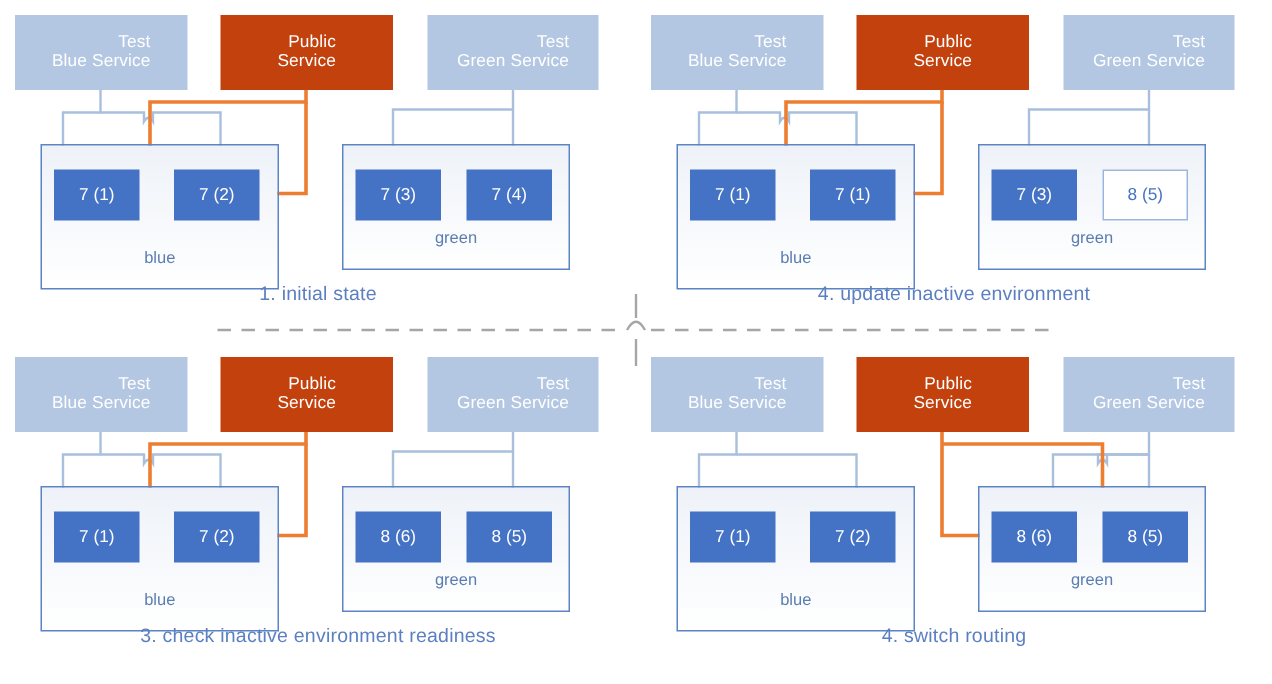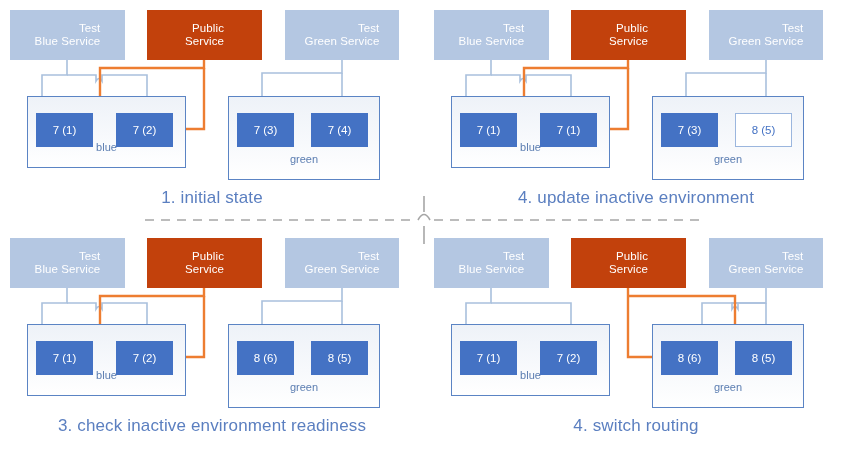--- a/index.html
+++ b/index.html
@@ -39,21 +39,21 @@
   .svc-green{left:285px;top:10px;width:114px;height:50px;}
   .svc span{display:block;white-space:nowrap;}
 
   
   .env{
     position:absolute;
     box-sizing:border-box;
     border:1px solid #5b84c4;
     background:linear-gradient(180deg,#eef2f8 0%,#f7f9fc 55%,#ffffff 100%);
   }
-  .env-blue {left:27px;top:96px;width:159px;height:72px;}
+  .env-blue {left:27px;top:96px;width:159px;height:97px;}
   .env-green{left:228px;top:96px;width:152px;height:84px;}
   .env-label{
     position:absolute;
     width:100%;
     text-align:center;
     bottom:14px;
     font-size:11px;
     color:#5b7db1;
     pointer-events:none;
   }
@@ -72,21 +72,21 @@
   .slot-a{left:8px;top:16px;}
   .slot-b{left:88px;top:16px;}
   .env-green .slot-b{left:82px;}
 
   
   .caption{
     position:absolute;
     top:188px;
     width:424px;
     text-align:center;
-    font-size:17px;
+    font-size:13px;
     color:#5b7fc0;
     letter-spacing:.15px;
   }
 
   
   #dividers{position:absolute;left:0;top:0;width:848px;height:456px;pointer-events:none;}
 </style>
 </head>
 <body>
 

